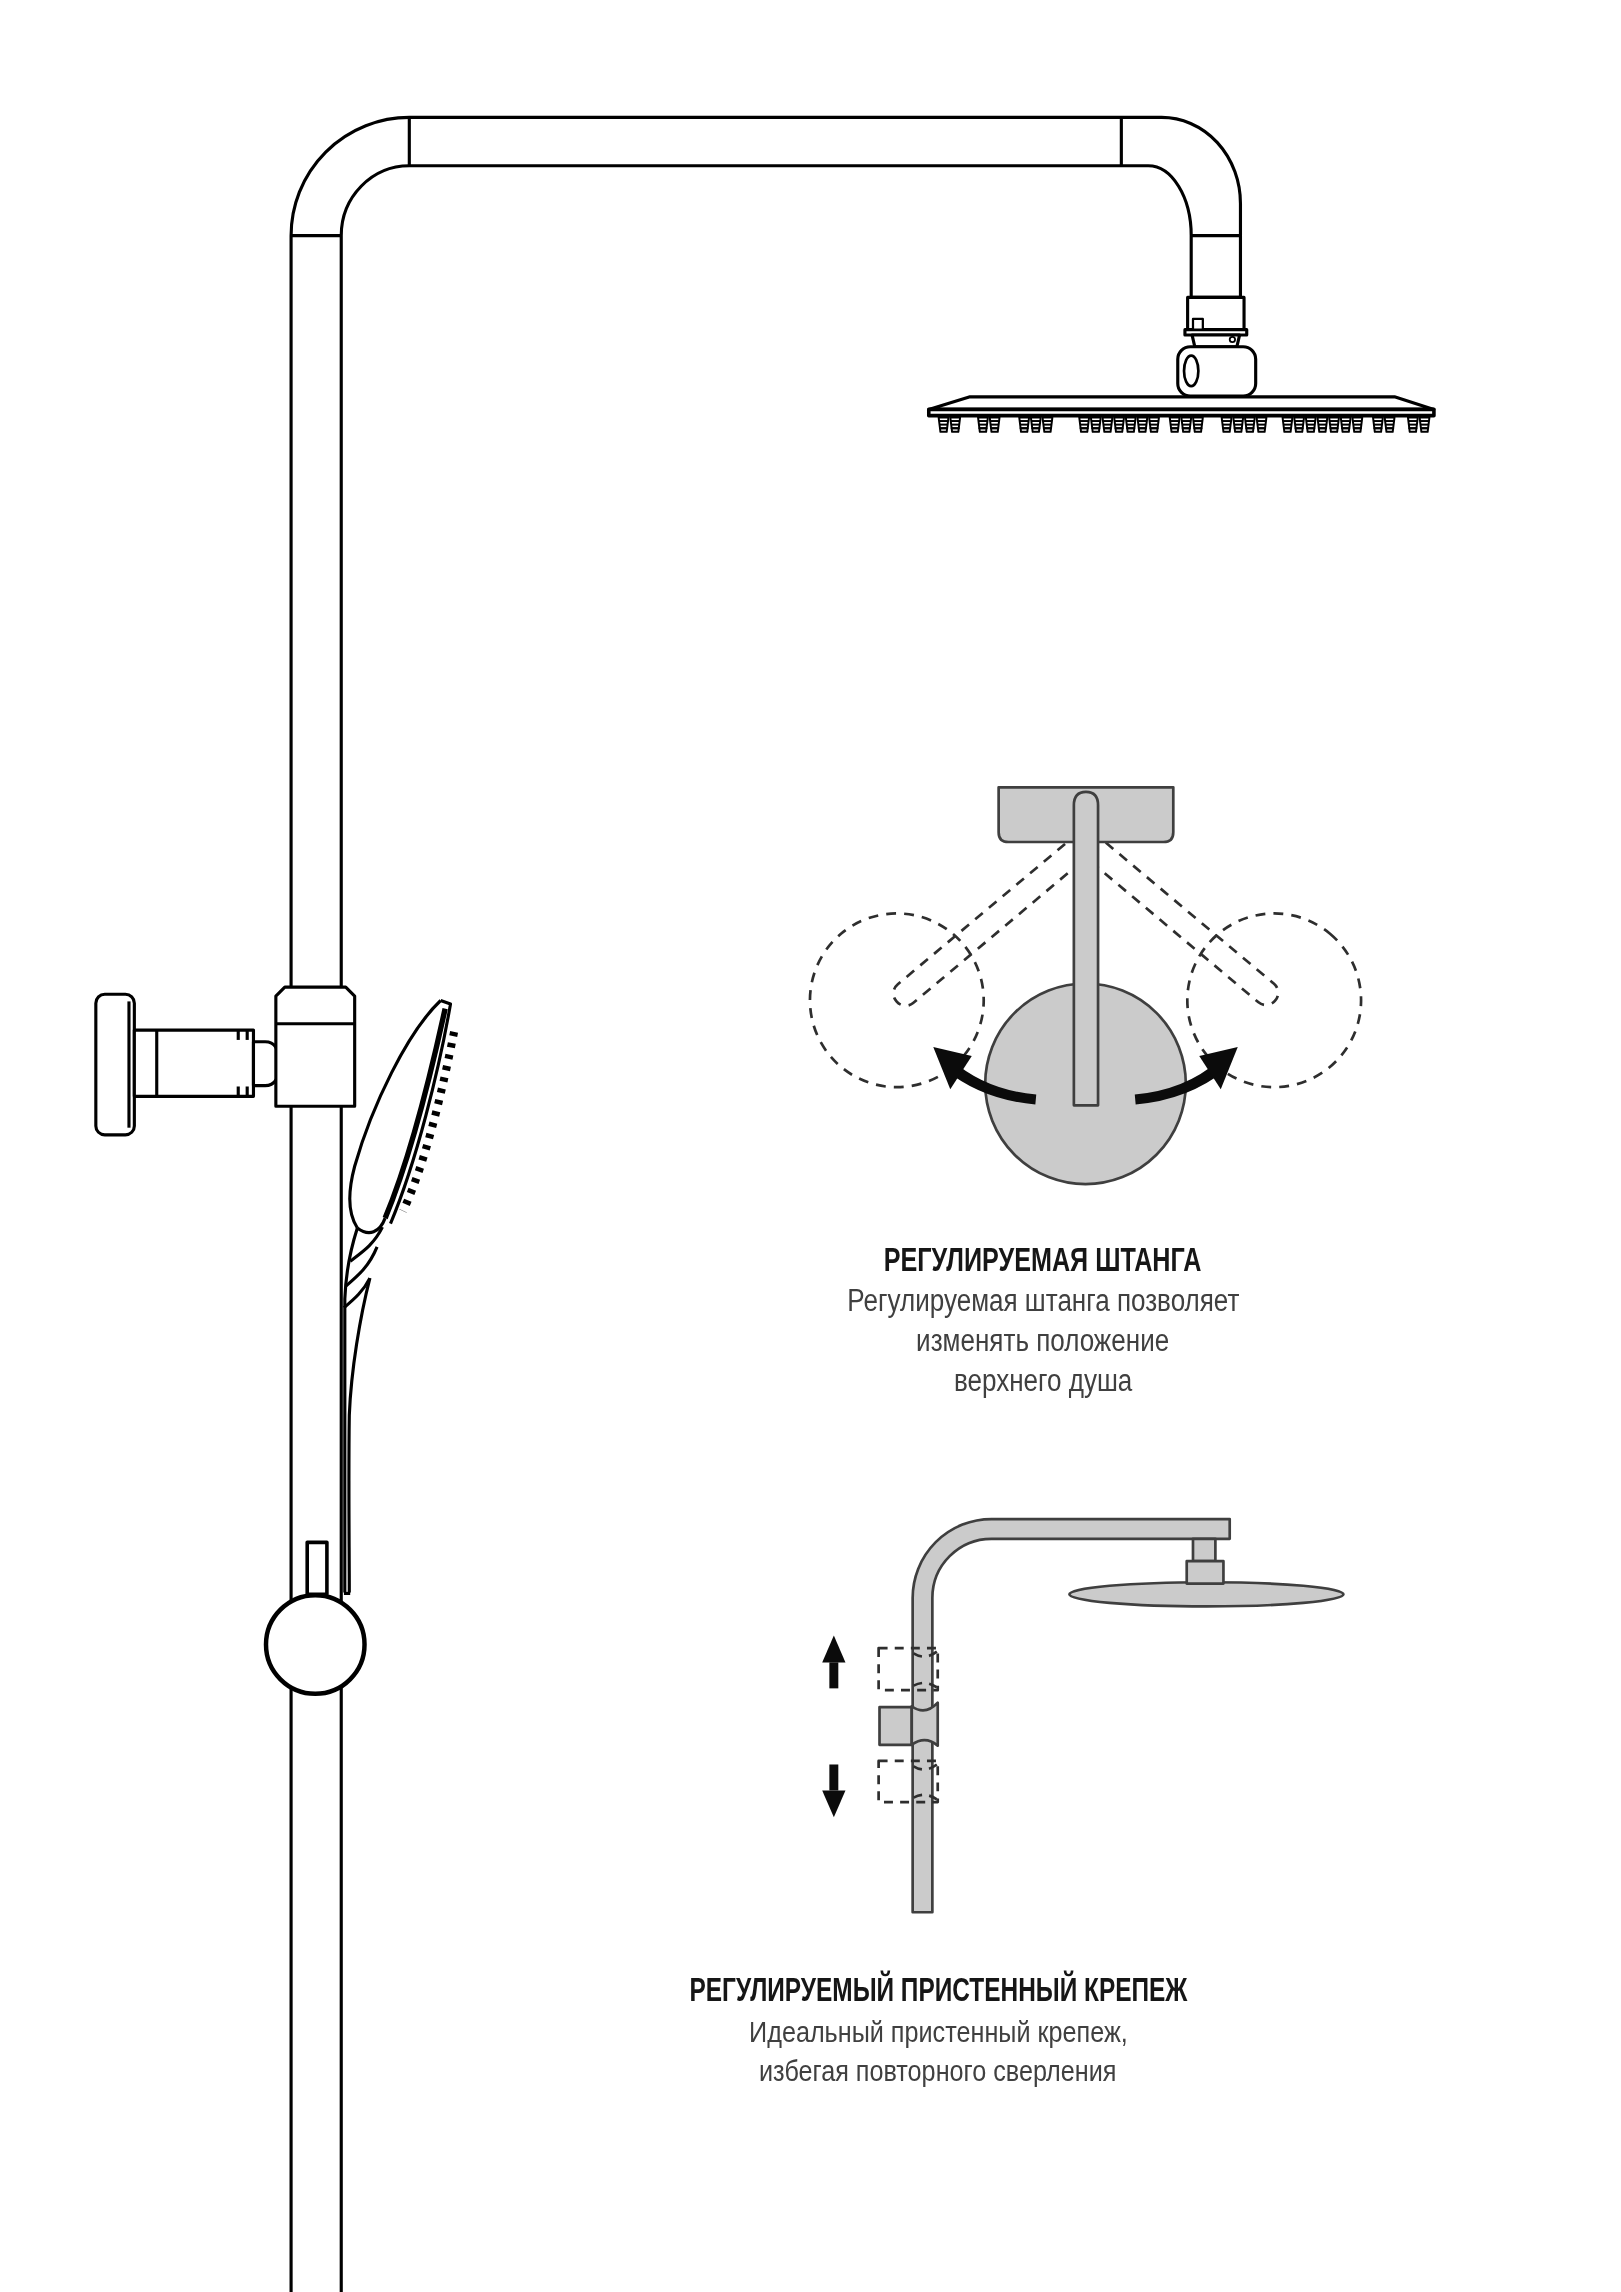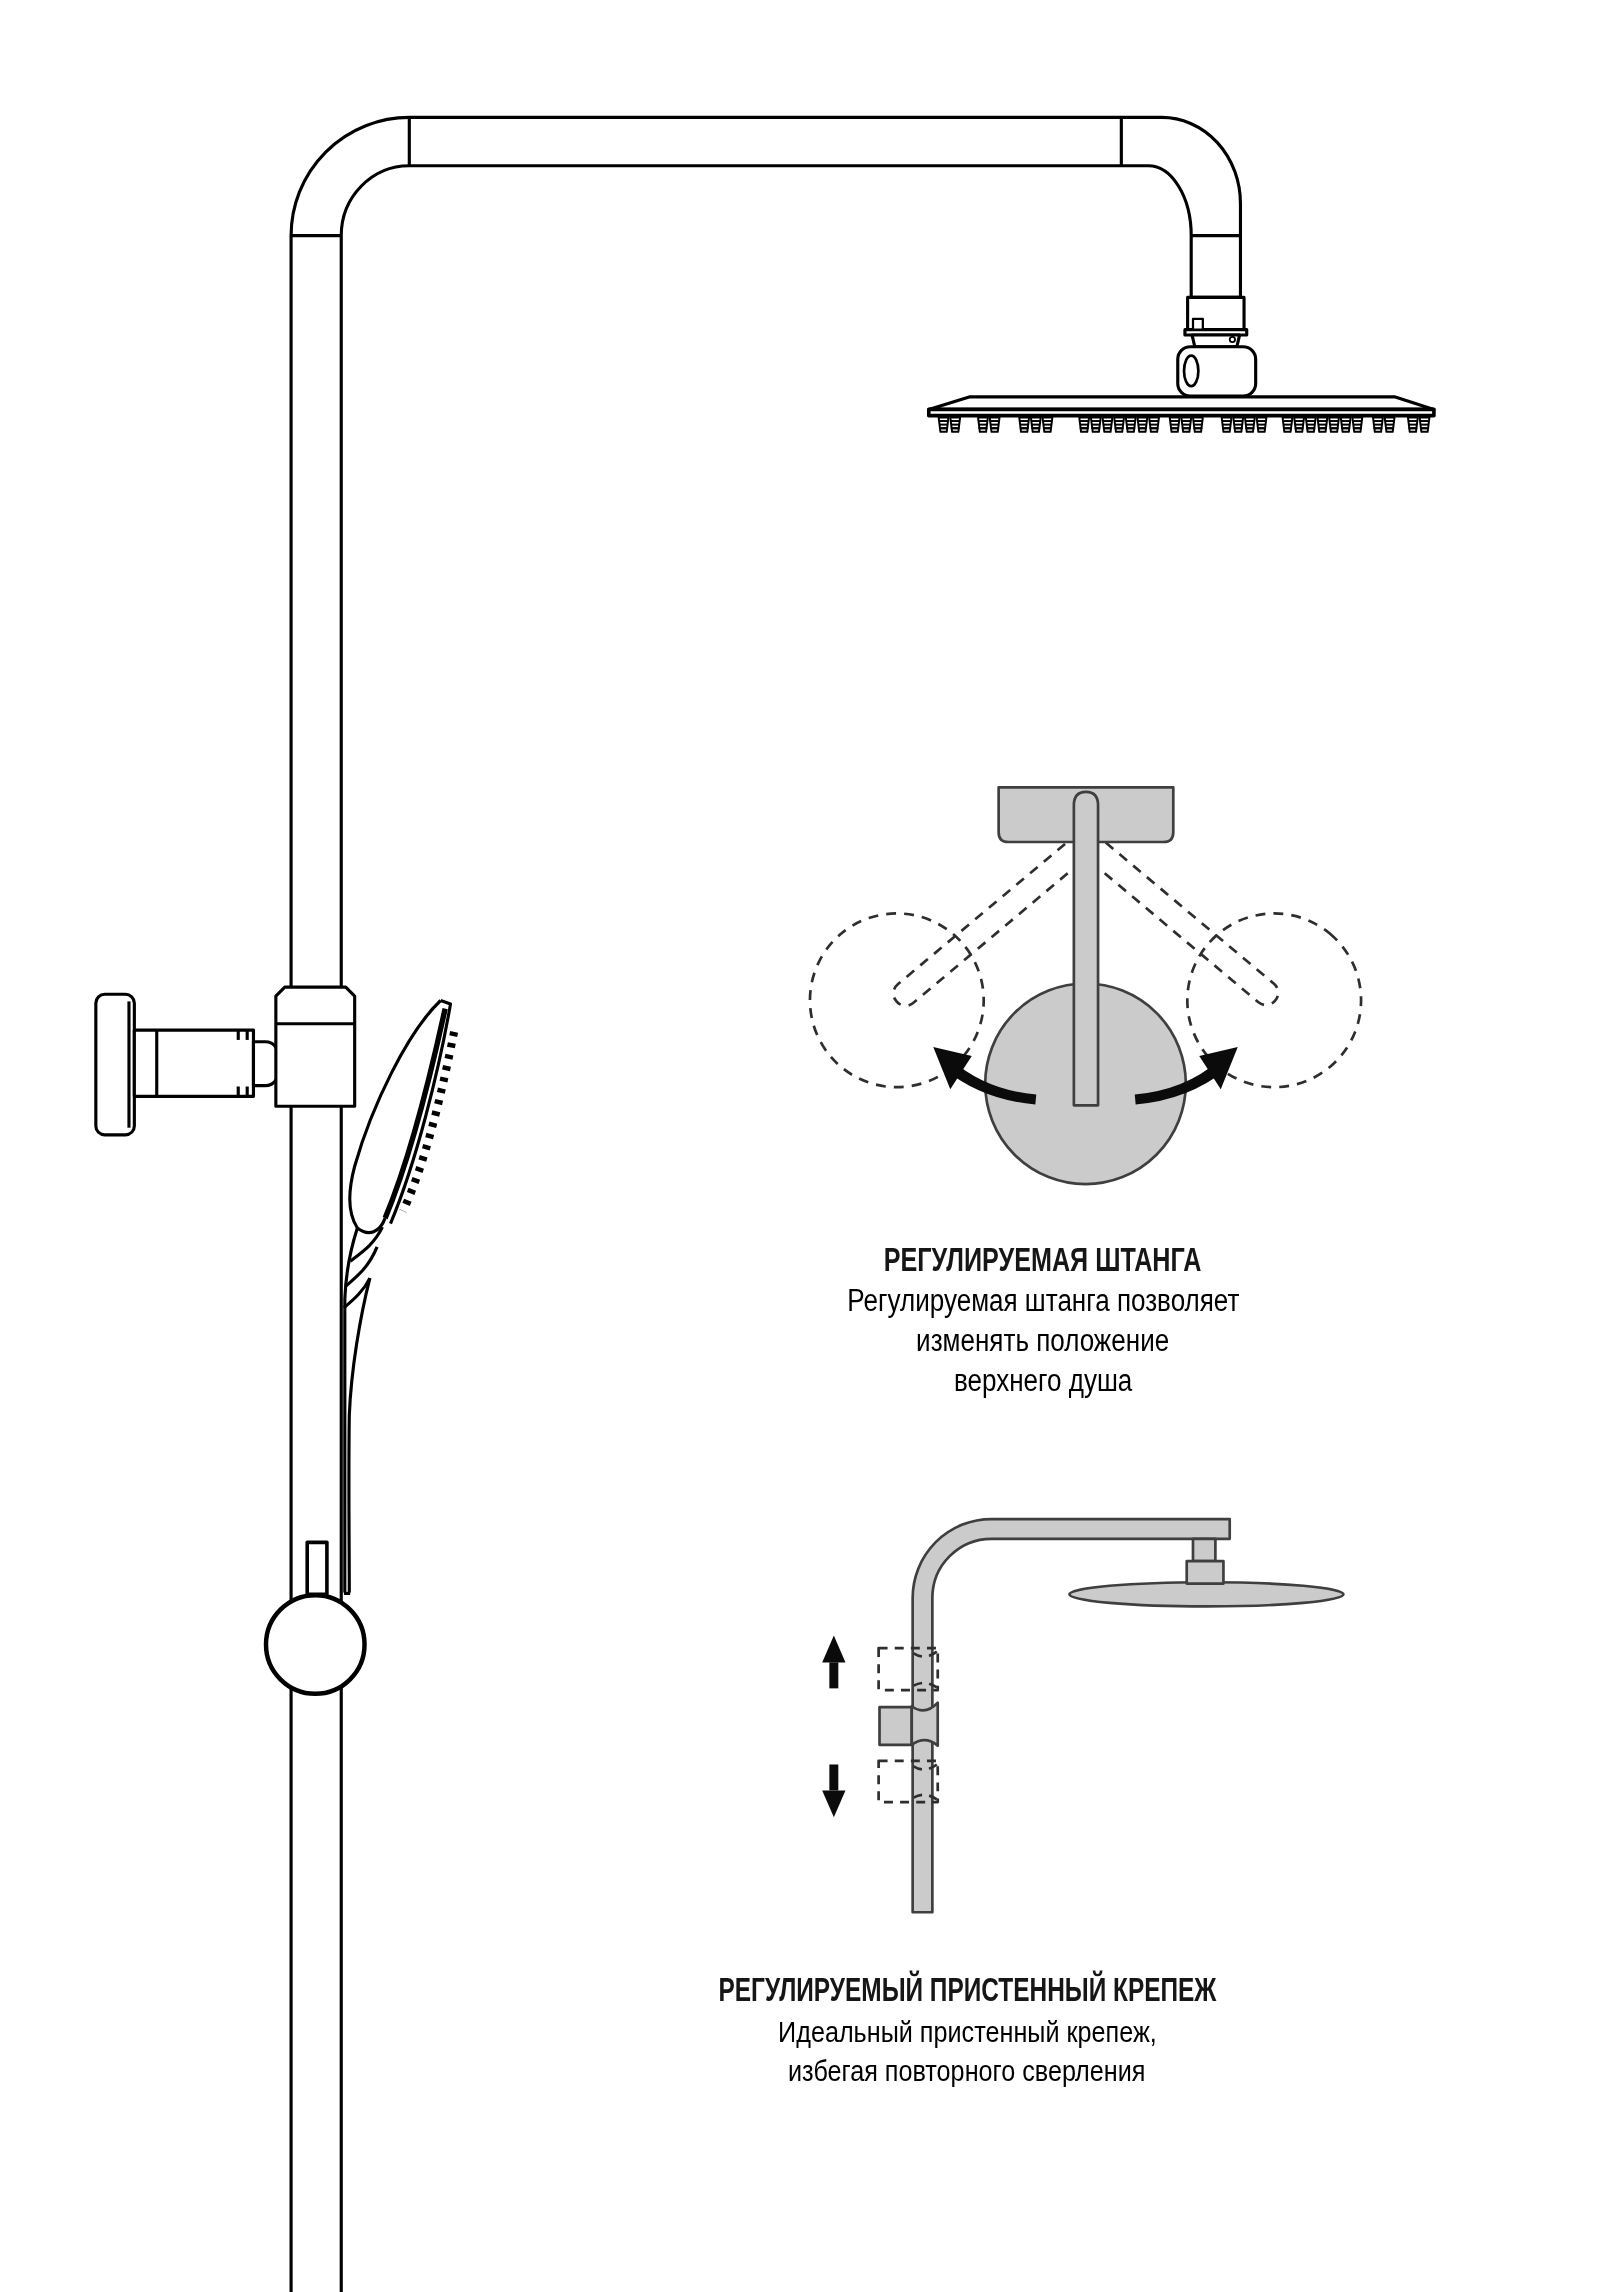--- a/index.html
+++ b/index.html
@@ -3,21 +3,21 @@
 <meta charset="utf-8">
 <style>
   html,body{margin:0;padding:0;}
   body{
     width:1622px;height:2293px;background:#ffffff;position:relative;overflow:hidden;
     font-family:"Liberation Sans", sans-serif;
   }
   #art{position:absolute;left:0;top:0;}
   .text-block{position:absolute;text-align:center;}
   .tb-title{font-weight:700;color:#161616;white-space:nowrap;}
-  .tb-line{color:#000000;white-space:nowrap;}
+  .tb-line{color:#404040;white-space:nowrap;}
   .squish-title{display:inline-block;transform:scaleX(0.74);transform-origin:50% 50%;}
   .squish-body{display:inline-block;transform:scaleX(0.84);transform-origin:50% 50%;}
   #section-bar .tb-title{font-size:34px;line-height:44px;}
   #section-bar .tb-line{font-size:31px;line-height:40px;}
   #section-mount .tb-title{font-size:33px;line-height:45px;}
   #section-mount .tb-line{font-size:30px;line-height:39px;text-align:center;}
 </style>
 </head>
 <body>
 
@@ -175,18 +175,18 @@
   </g>
 </svg>
 
 <div id="section-bar" class="text-block" style="left:640px;top:1237px;width:806px;">
   <div class="tb-title"><span class="squish-title">РЕГУЛИРУЕМАЯ ШТАНГА</span></div>
   <div class="tb-line"><span class="squish-body">Регулируемая штанга позволяет</span></div>
   <div class="tb-line"><span class="squish-body">изменять положение</span></div>
   <div class="tb-line"><span class="squish-body">верхнего душа</span></div>
 </div>
 
-<div id="section-mount" class="text-block" style="left:564px;top:1967px;width:806px;">
+<div id="section-mount" class="text-block" style="left:535px;top:1967px;width:806px;">
   <div class="tb-title"><span class="squish-title">РЕГУЛИРУЕМЫЙ ПРИСТЕННЫЙ КРЕПЕЖ</span></div>
   <div class="tb-line"><span class="squish-body">Идеальный пристенный крепеж,</span></div>
   <div class="tb-line"><span class="squish-body">избегая повторного сверления</span></div>
 </div>
 
 
 </body></html>

